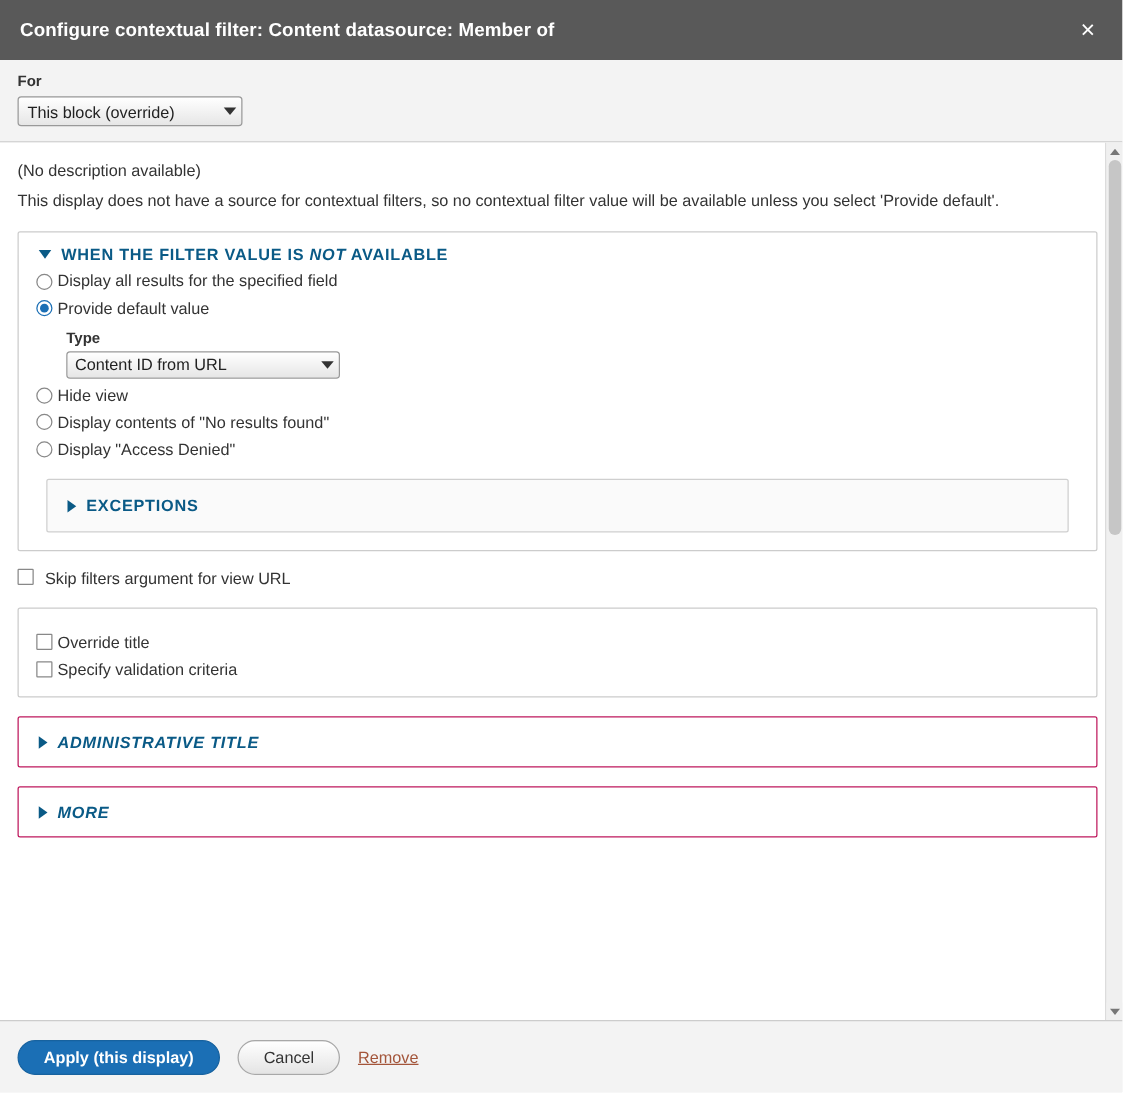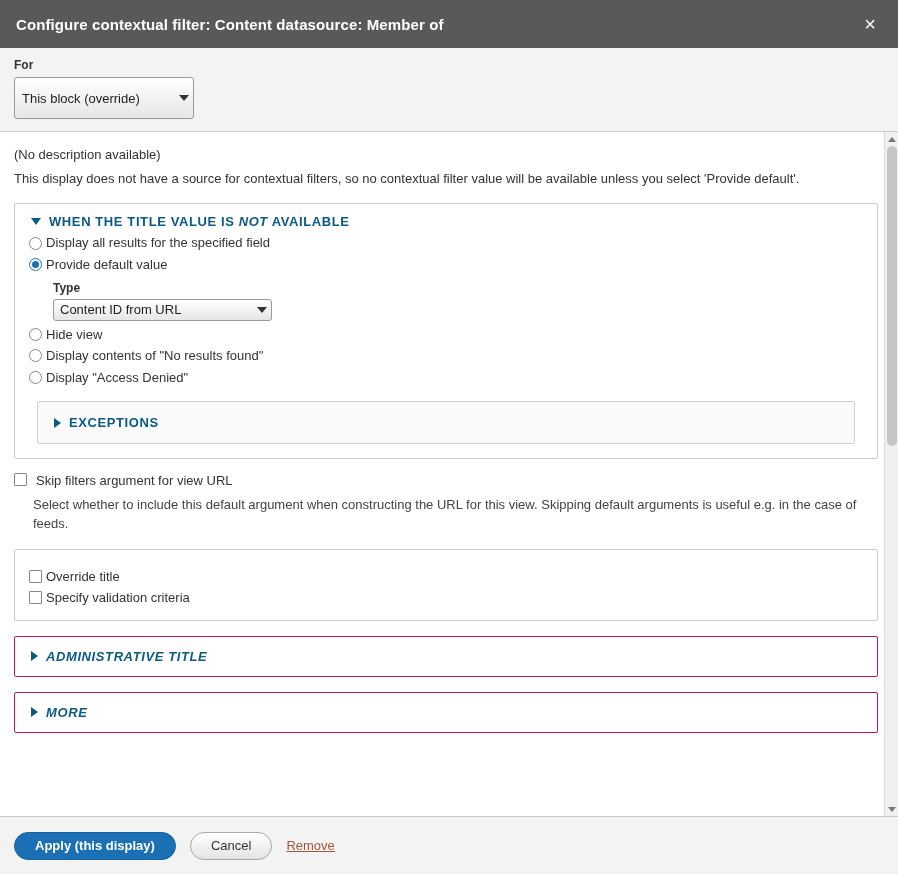--- a/index.html
+++ b/index.html
@@ -62,21 +62,21 @@
     color: #333;
     margin-bottom: 5px;
     display: block;
   }
   .select-box {
     display: inline-flex;
     align-items: center;
     background: linear-gradient(#ffffff, #e6e6e6);
     border: 1px solid #999999;
     border-radius: 3px;
-    height: 42px;
+    height: 24px;
     padding: 0 4px 0 7px;
     font-size: 13px;
     color: #222;
     cursor: pointer;
     min-width: 120px;
   }
   .select-box .sel-text { margin-right: 8px; }
   .caret-down {
     width: 0; height: 0;
     border-left: 5px solid transparent;
@@ -335,21 +335,21 @@
 
   <div class="body-wrap">
     <div class="body">
 
       <div class="desc-line">(No description available)</div>
       <div class="desc-note">This display does not have a source for contextual filters, so no contextual filter value will be available unless you select 'Provide default'.</div>
 
       <fieldset class="group">
         <div class="group-legend">
           <span class="tri-open"></span>
-          <span class="legend-txt"><span>WHEN THE TITLE VALUE IS </span><em>NOT</em><span> AVAILABLE</span></span>
+          <span class="legend-txt"><span>WHEN THE FILTER VALUE IS </span><em>NOT</em><span> AVAILABLE</span></span>
         </div>
 
         <div class="opt-row">
           <span class="radio"></span>
           <span class="opt-label">Display all results for the specified field</span>
         </div>
 
         <div class="opt-row">
           <span class="radio checked"></span>
           <span class="opt-label">Provide default value</span>
@@ -384,21 +384,20 @@
             <span class="legend-txt">EXCEPTIONS</span>
           </div>
         </div>
       </fieldset>
 
       <div class="skip-area">
         <div class="skip-row">
           <span class="checkbox"></span>
           <span class="opt-label">Skip filters argument for view URL</span>
         </div>
-        <div class="skip-desc">Select whether to include this default argument when constructing the URL for this view. Skipping default arguments is useful e.g. in the case of feeds.</div>
       </div>
 
       <fieldset class="group">
 
         <div class="opt-row">
           <span class="checkbox"></span>
           <span class="opt-label">Override title</span>
         </div>
 
         <div class="opt-row">

